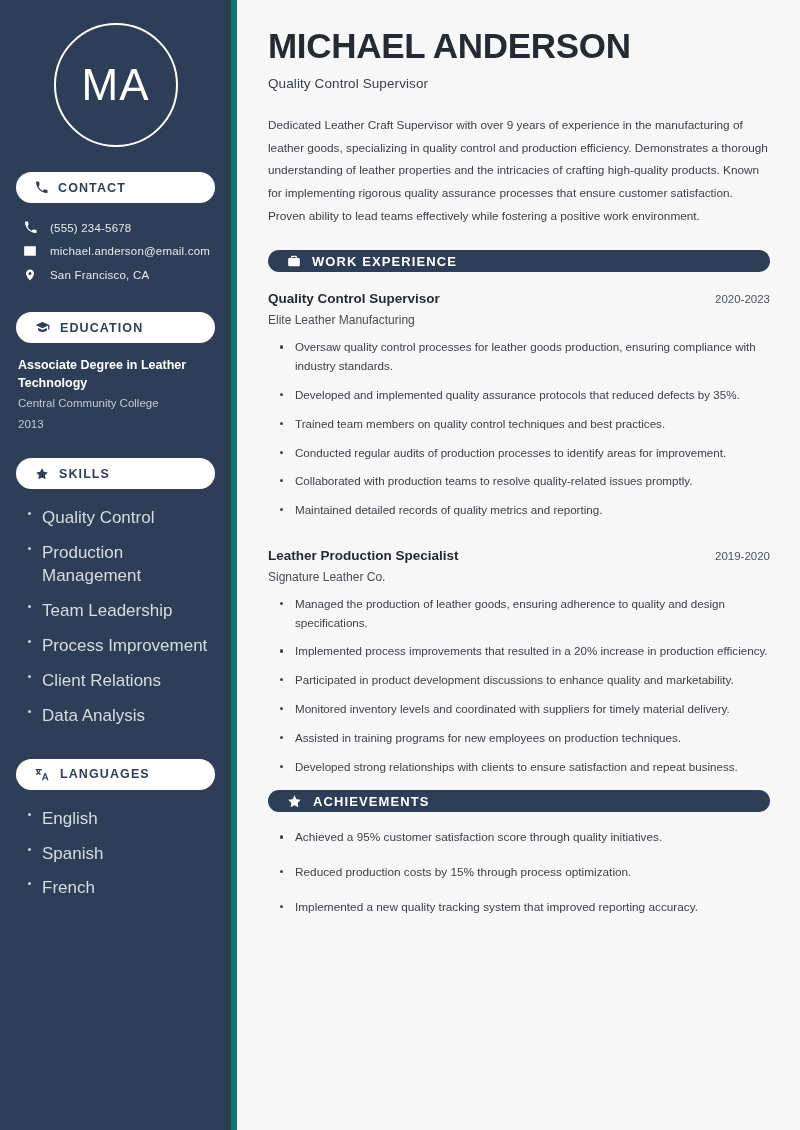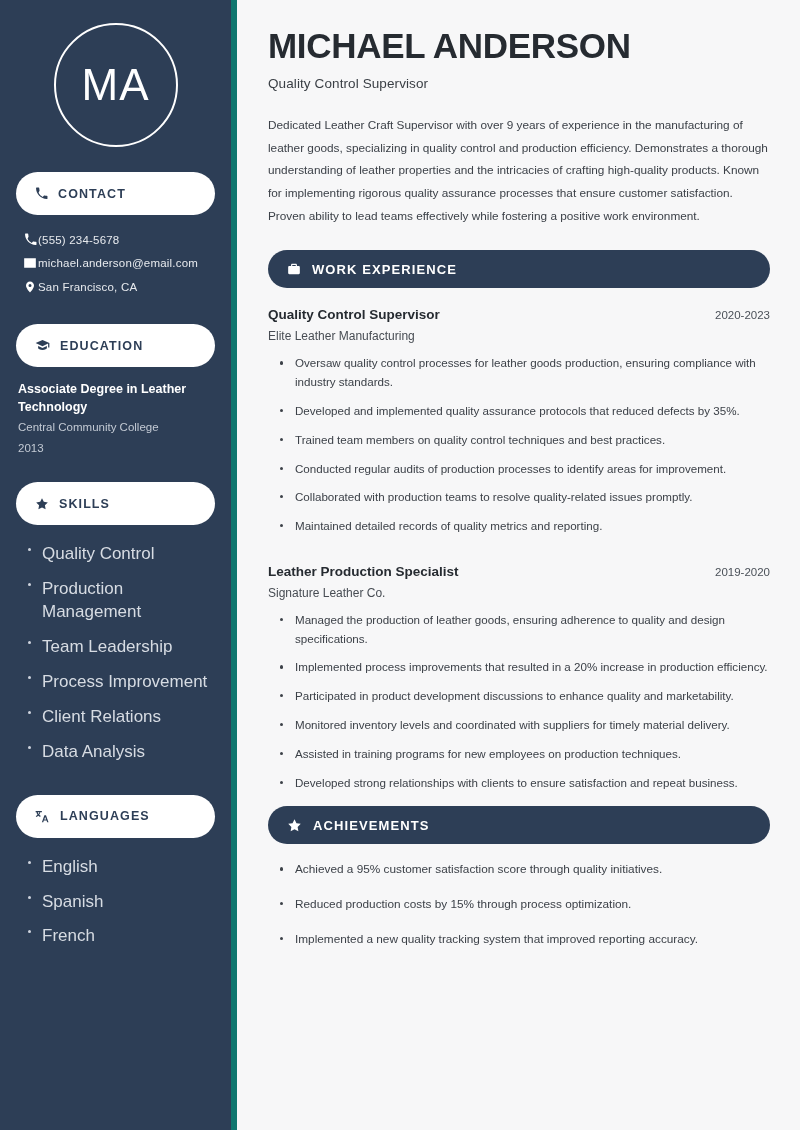--- a/index.html
+++ b/index.html
@@ -43,39 +43,39 @@
     font-weight:400;
     letter-spacing:1px;
     line-height:1;
   }
 
   
   .pill{
     margin-top:25px;
     background:#ffffff;
     border-radius:999px;
-    height:43px;
+    height:31px;
     display:flex; align-items:center;
     padding:0 0 0 19px;
     gap:10px;
   }
   .pill .pill-label{
     color:#2d3e56;
     font-size:12.5px;
     font-weight:700;
     letter-spacing:1.1px;
   }
   .pill .ic{ display:flex; align-items:center; }
   .pill .ic svg{ fill:#2d3e56; }
 
   
   .contact-list{ margin-top:13px; }
   .contact-row{
     display:flex; align-items:center;
-    gap:0;
+    gap:12px;
     padding:5px 0 5px 6px;
   }
   .contact-row .ic{ width:16px; display:flex; justify-content:center; }
   .contact-row .ic svg{ fill:#ffffff; }
   .contact-row .txt{
     color:#e7eaee;
     font-size:11.5px;
     letter-spacing:.2px;
   }
 
@@ -137,21 +137,21 @@
     font-size:11.8px;
     line-height:1.92;
     margin-top:23px;
     text-align:left;
   }
 
   .bar{
     margin-top:23px;
     background:#2d3e56;
     border-radius:999px;
-    height:38px;
+    height:22px;
     display:flex; align-items:center;
     padding-left:19px;
     gap:11px;
   }
   .bar .bar-label{
     color:#ffffff;
     font-size:13px;
     font-weight:700;
     letter-spacing:1.1px;
   }

